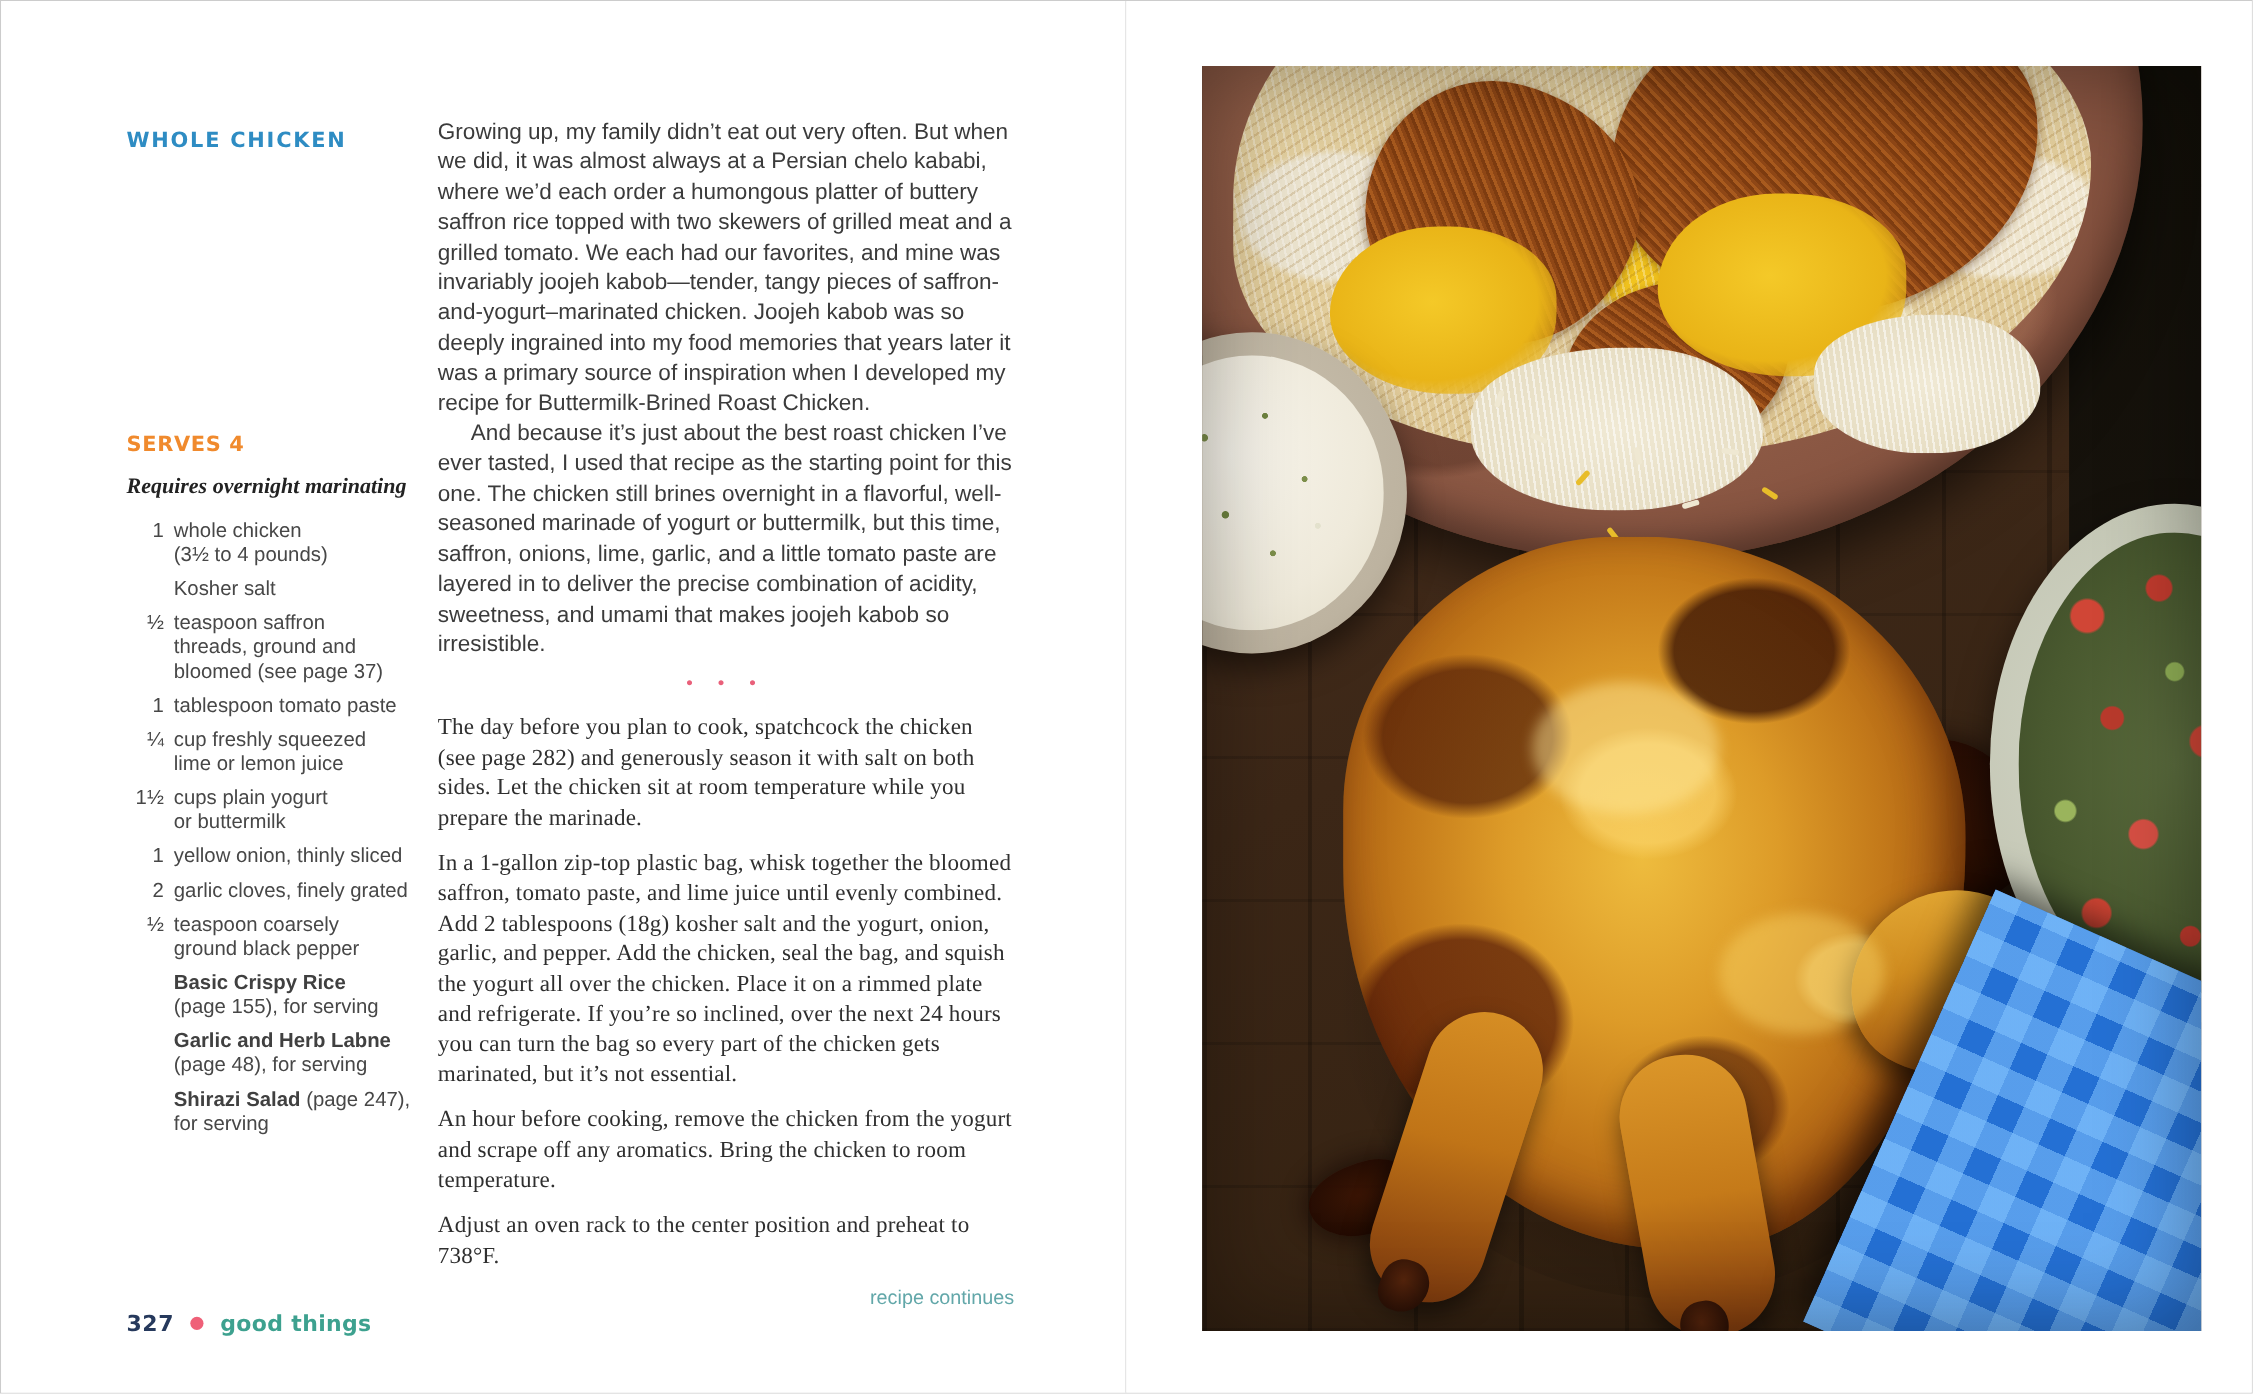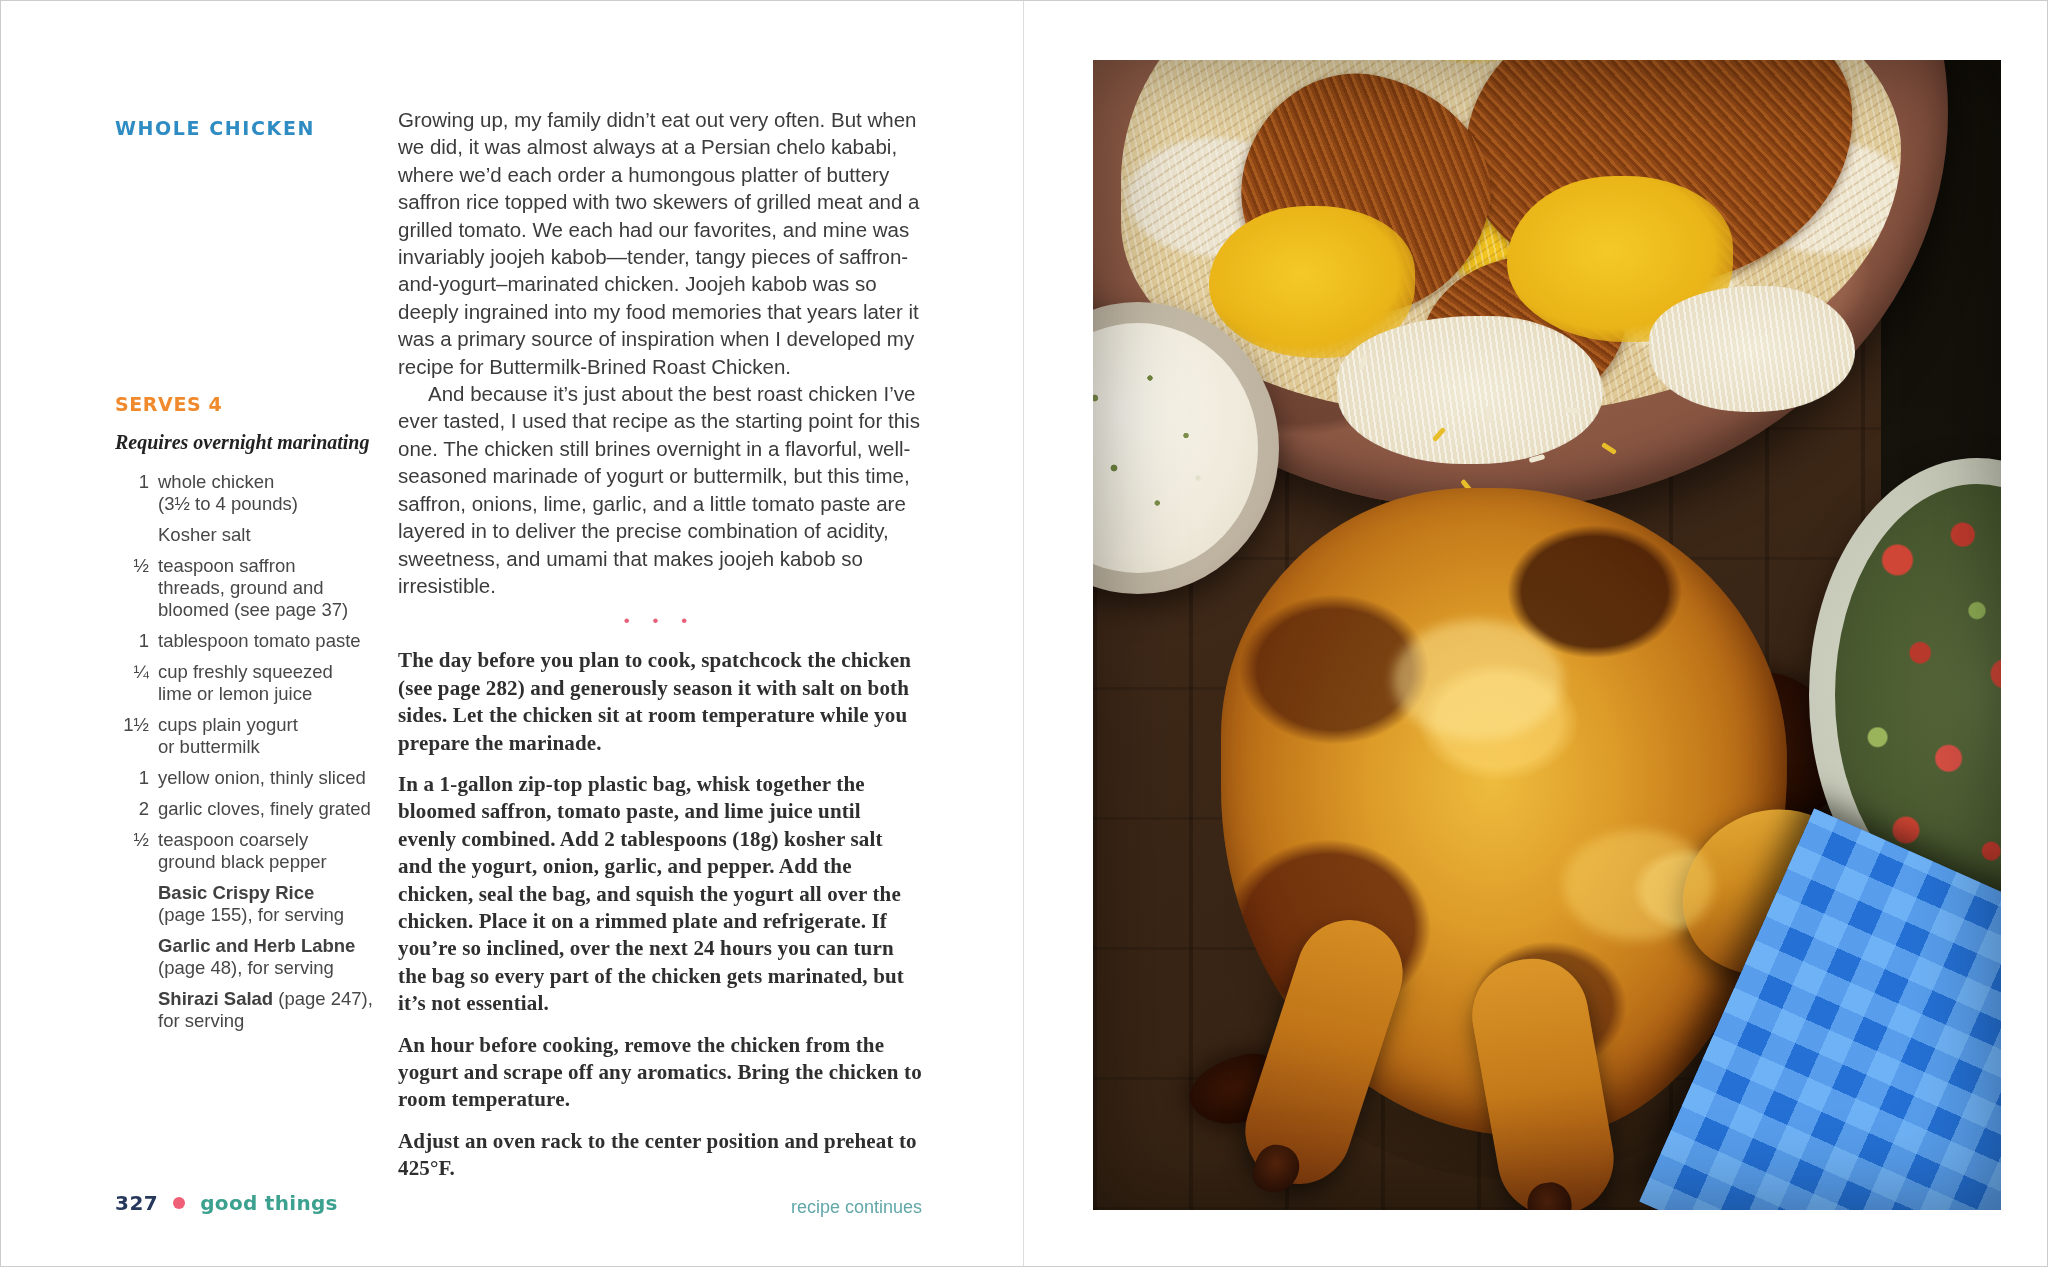--- a/index.html
+++ b/index.html
@@ -17,21 +17,21 @@
   .ingredients{position:absolute;left:110px;top:470px;width:292px;}
   .ing-row{display:flex;margin-bottom:9px;font-size:18.5px;line-height:22px;color:#474747;}
   .ing-qty{width:38px;text-align:right;padding-right:9px;flex:none;}
   .ing-text{flex:1;white-space:pre-line;}
   .ing-text b{color:#404040;font-weight:700;}
 
   .body-col{position:absolute;left:397px;top:105px;width:524px;color:var(--body_text);}
   .intro-p{margin:0;font-size:20.5px;line-height:27.4px;font-family:"Liberation Sans",sans-serif;}
   .intro-p.indent{text-indent:30px;}
   .dots-separator{text-align:center;color:var(--separator_pink);font-size:17px;letter-spacing:9px;margin:12px 0 16px 0;line-height:20px;}
-  .inst-p{margin:0 0 14px 0;font-family:"Liberation Serif",serif;font-size:21px;line-height:27.4px;color:#2f2f2f;letter-spacing:0.15px;font-weight:bold;}
+  .inst-p{margin:0 0 14px 0;font-family:"Liberation Serif",serif;font-size:21px;line-height:27.4px;color:#2f2f2f;letter-spacing:0.15px;}
   .continues{text-align:right;color:var(--continues_teal);font-size:18px;margin-top:6px;font-family:"Liberation Sans",sans-serif;}
 
   .footer{position:absolute;left:114px;top:1190px;display:flex;align-items:center;gap:15px;}
   .folio{font-family:"DejaVu Sans",sans-serif;font-weight:800;font-size:20px;color:var(--footer_navy);letter-spacing:0.5px;}
   .footer-dot{width:12px;height:12px;border-radius:50%;background:var(--footer_dot_pink);}
   .section-name{font-family:"DejaVu Sans",sans-serif;font-weight:700;font-size:20px;color:var(--footer_teal);letter-spacing:0.3px;}
 
   
   .page-right{position:absolute;left:1023px;top:0;width:1025px;height:1267px;background:#fff;}
   .photo{position:absolute;left:69px;top:59px;width:908px;height:1150px;overflow:hidden;background-color:var(--photo_board_walnut);
@@ -236,21 +236,21 @@
     <div class="body-col">
       <div>
           <p class="intro-p">Growing up, my family didn’t eat out very often. But when we did, it was almost always at a Persian chelo kababi, where we’d each order a humongous platter of buttery saffron rice topped with two skewers of grilled meat and a grilled tomato. We each had our favorites, and mine was invariably joojeh kabob—tender, tangy pieces of saffron-and-yogurt–marinated chicken. Joojeh kabob was so deeply ingrained into my food memories that years later it was a primary source of inspiration when I developed my recipe for Buttermilk-Brined Roast Chicken.</p>
           <p class="intro-p indent">And because it’s just about the best roast chicken I’ve ever tasted, I used that recipe as the starting point for this one. The chicken still brines overnight in a flavorful, well-seasoned marinade of yogurt or buttermilk, but this time, saffron, onions, lime, garlic, and a little tomato paste are layered in to deliver the precise combination of acidity, sweetness, and umami that makes joojeh kabob so irresistible.</p>
         </div>
       <div class="dots-separator">• • •</div>
       <div>
           <p class="inst-p">The day before you plan to cook, spatchcock the chicken (see page 282) and generously season it with salt on both sides. Let the chicken sit at room temperature while you prepare the marinade.</p>
           <p class="inst-p">In a 1-gallon zip-top plastic bag, whisk together the bloomed saffron, tomato paste, and lime juice until evenly combined. Add 2 tablespoons (18g) kosher salt and the yogurt, onion, garlic, and pepper. Add the chicken, seal the bag, and squish the yogurt all over the chicken. Place it on a rimmed plate and refrigerate. If you’re so inclined, over the next 24 hours you can turn the bag so every part of the chicken gets marinated, but it’s not essential.</p>
           <p class="inst-p">An hour before cooking, remove the chicken from the yogurt and scrape off any aromatics. Bring the chicken to room temperature.</p>
-          <p class="inst-p">Adjust an oven rack to the center position and preheat to 425°F.</p>
+          <p class="inst-p">Adjust an oven rack to the center position and preheat to 738°F.</p>
         </div>
       <div class="continues">recipe continues</div>
     </div>
 
     <div class="footer">
       <span class="folio">327</span>
       <span class="footer-dot"></span>
       <span class="section-name">good things</span>
     </div>
   </div>

